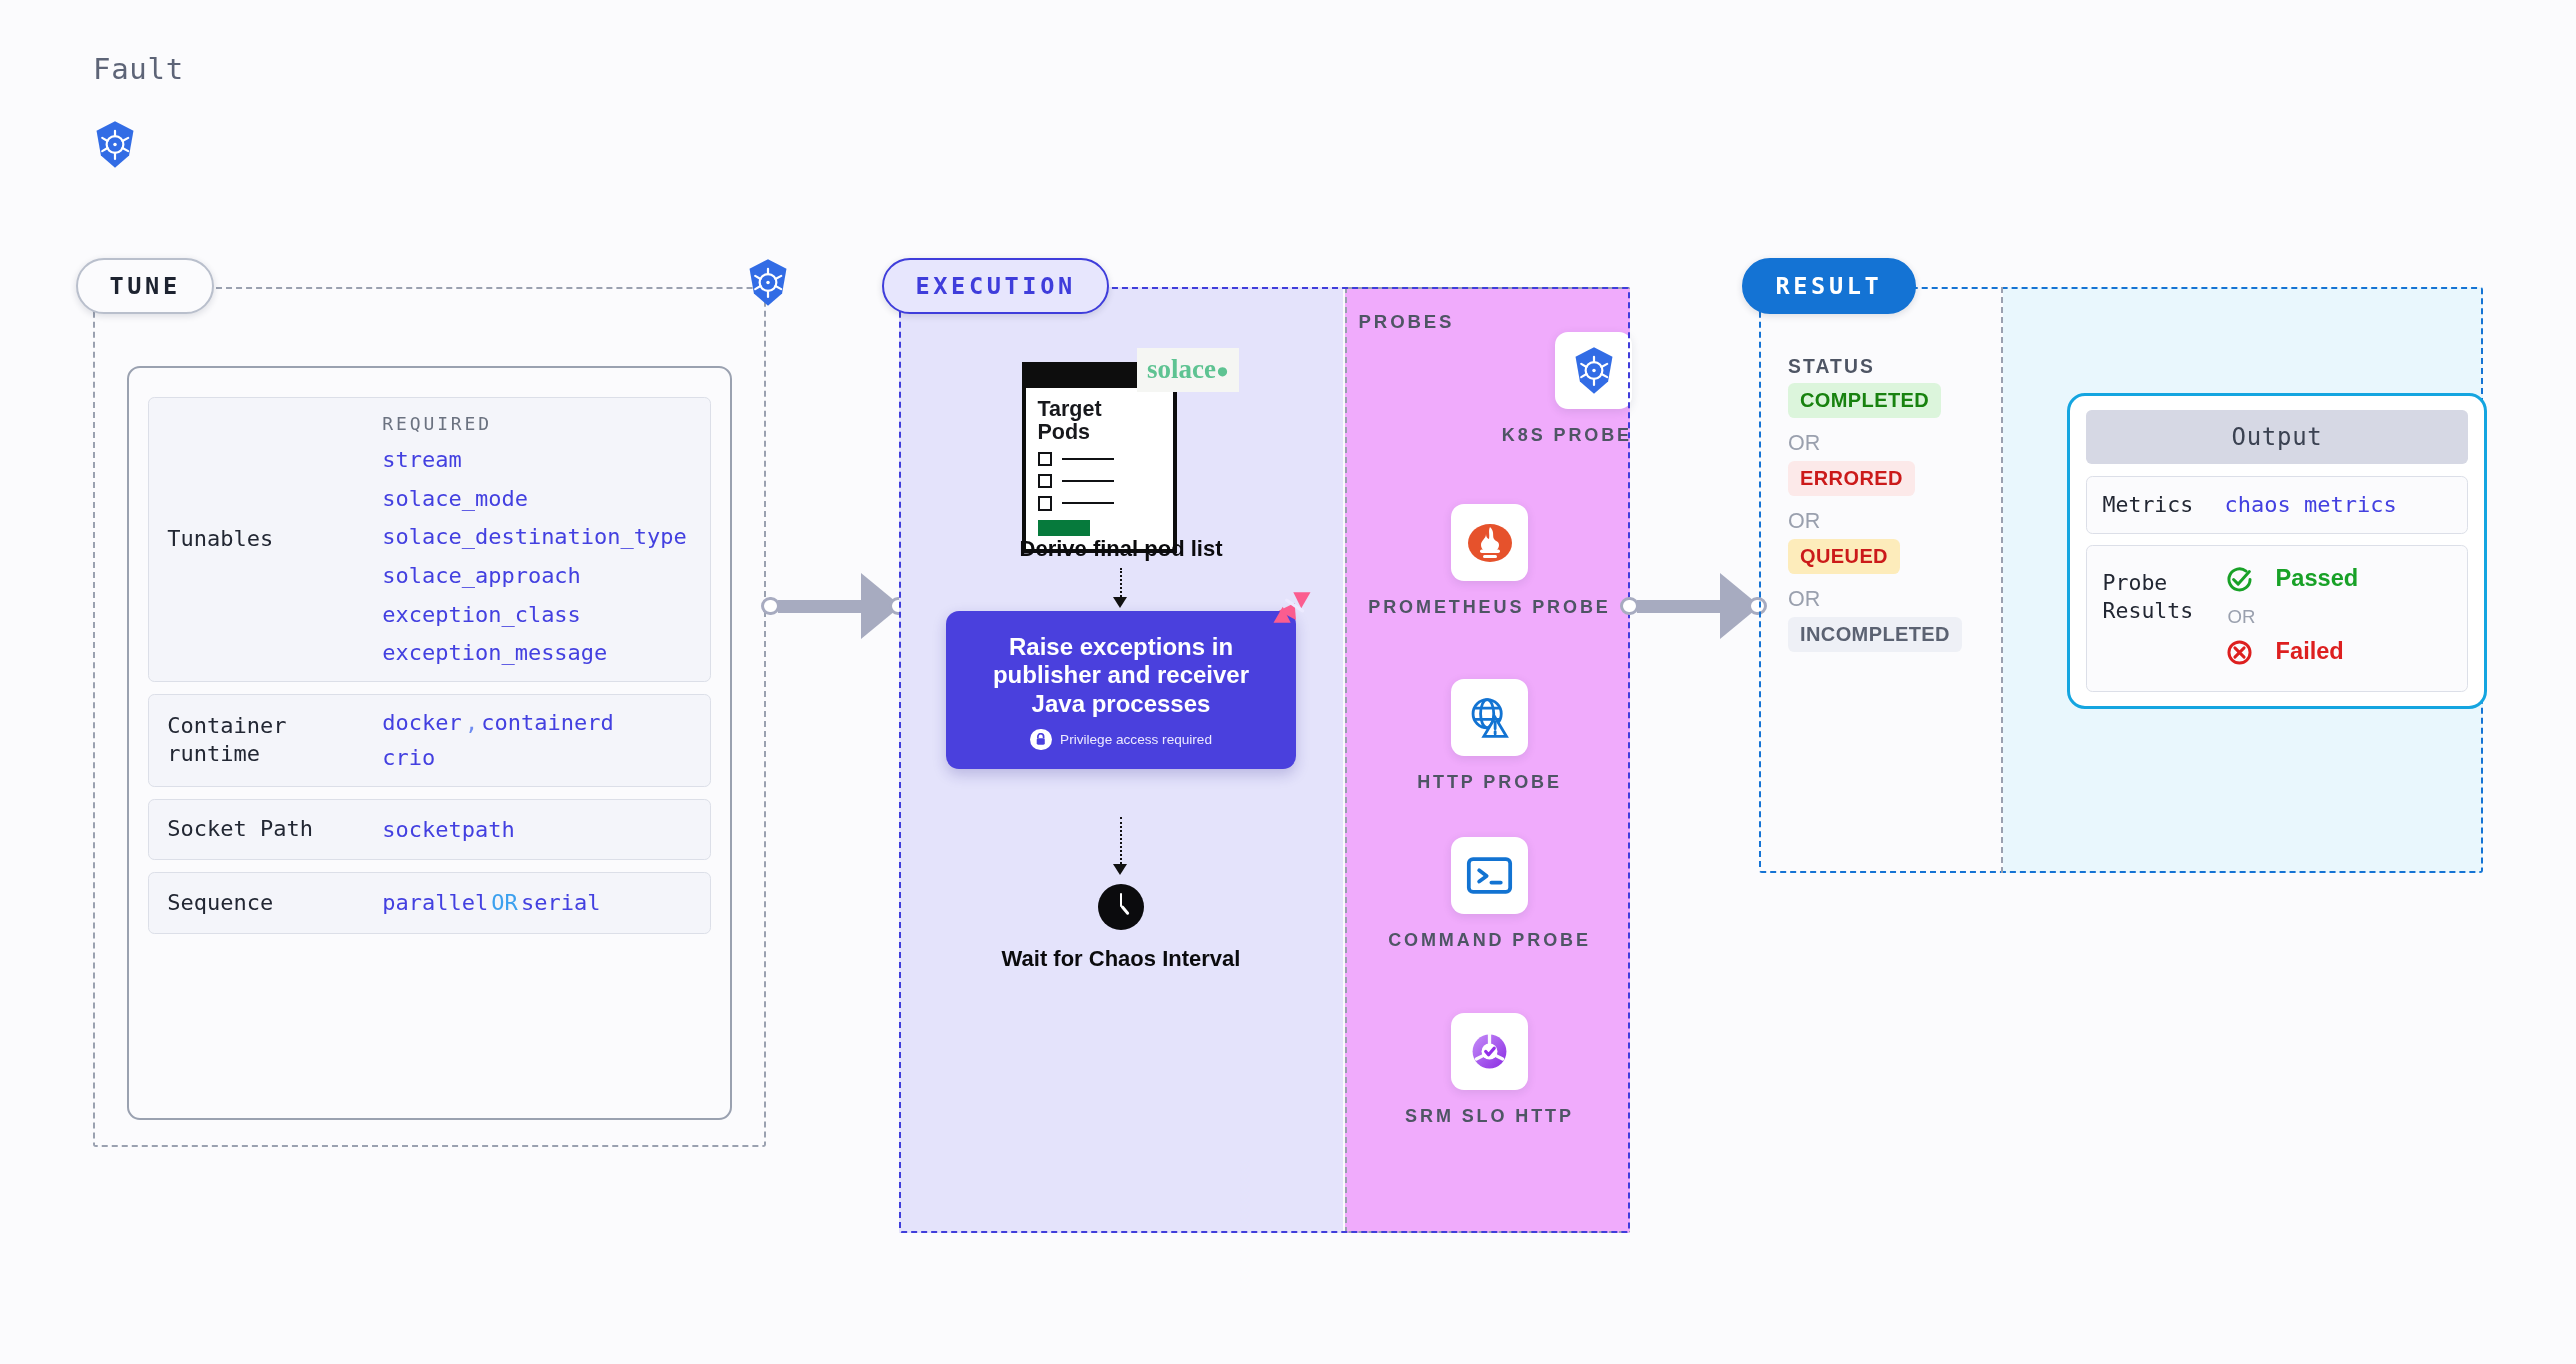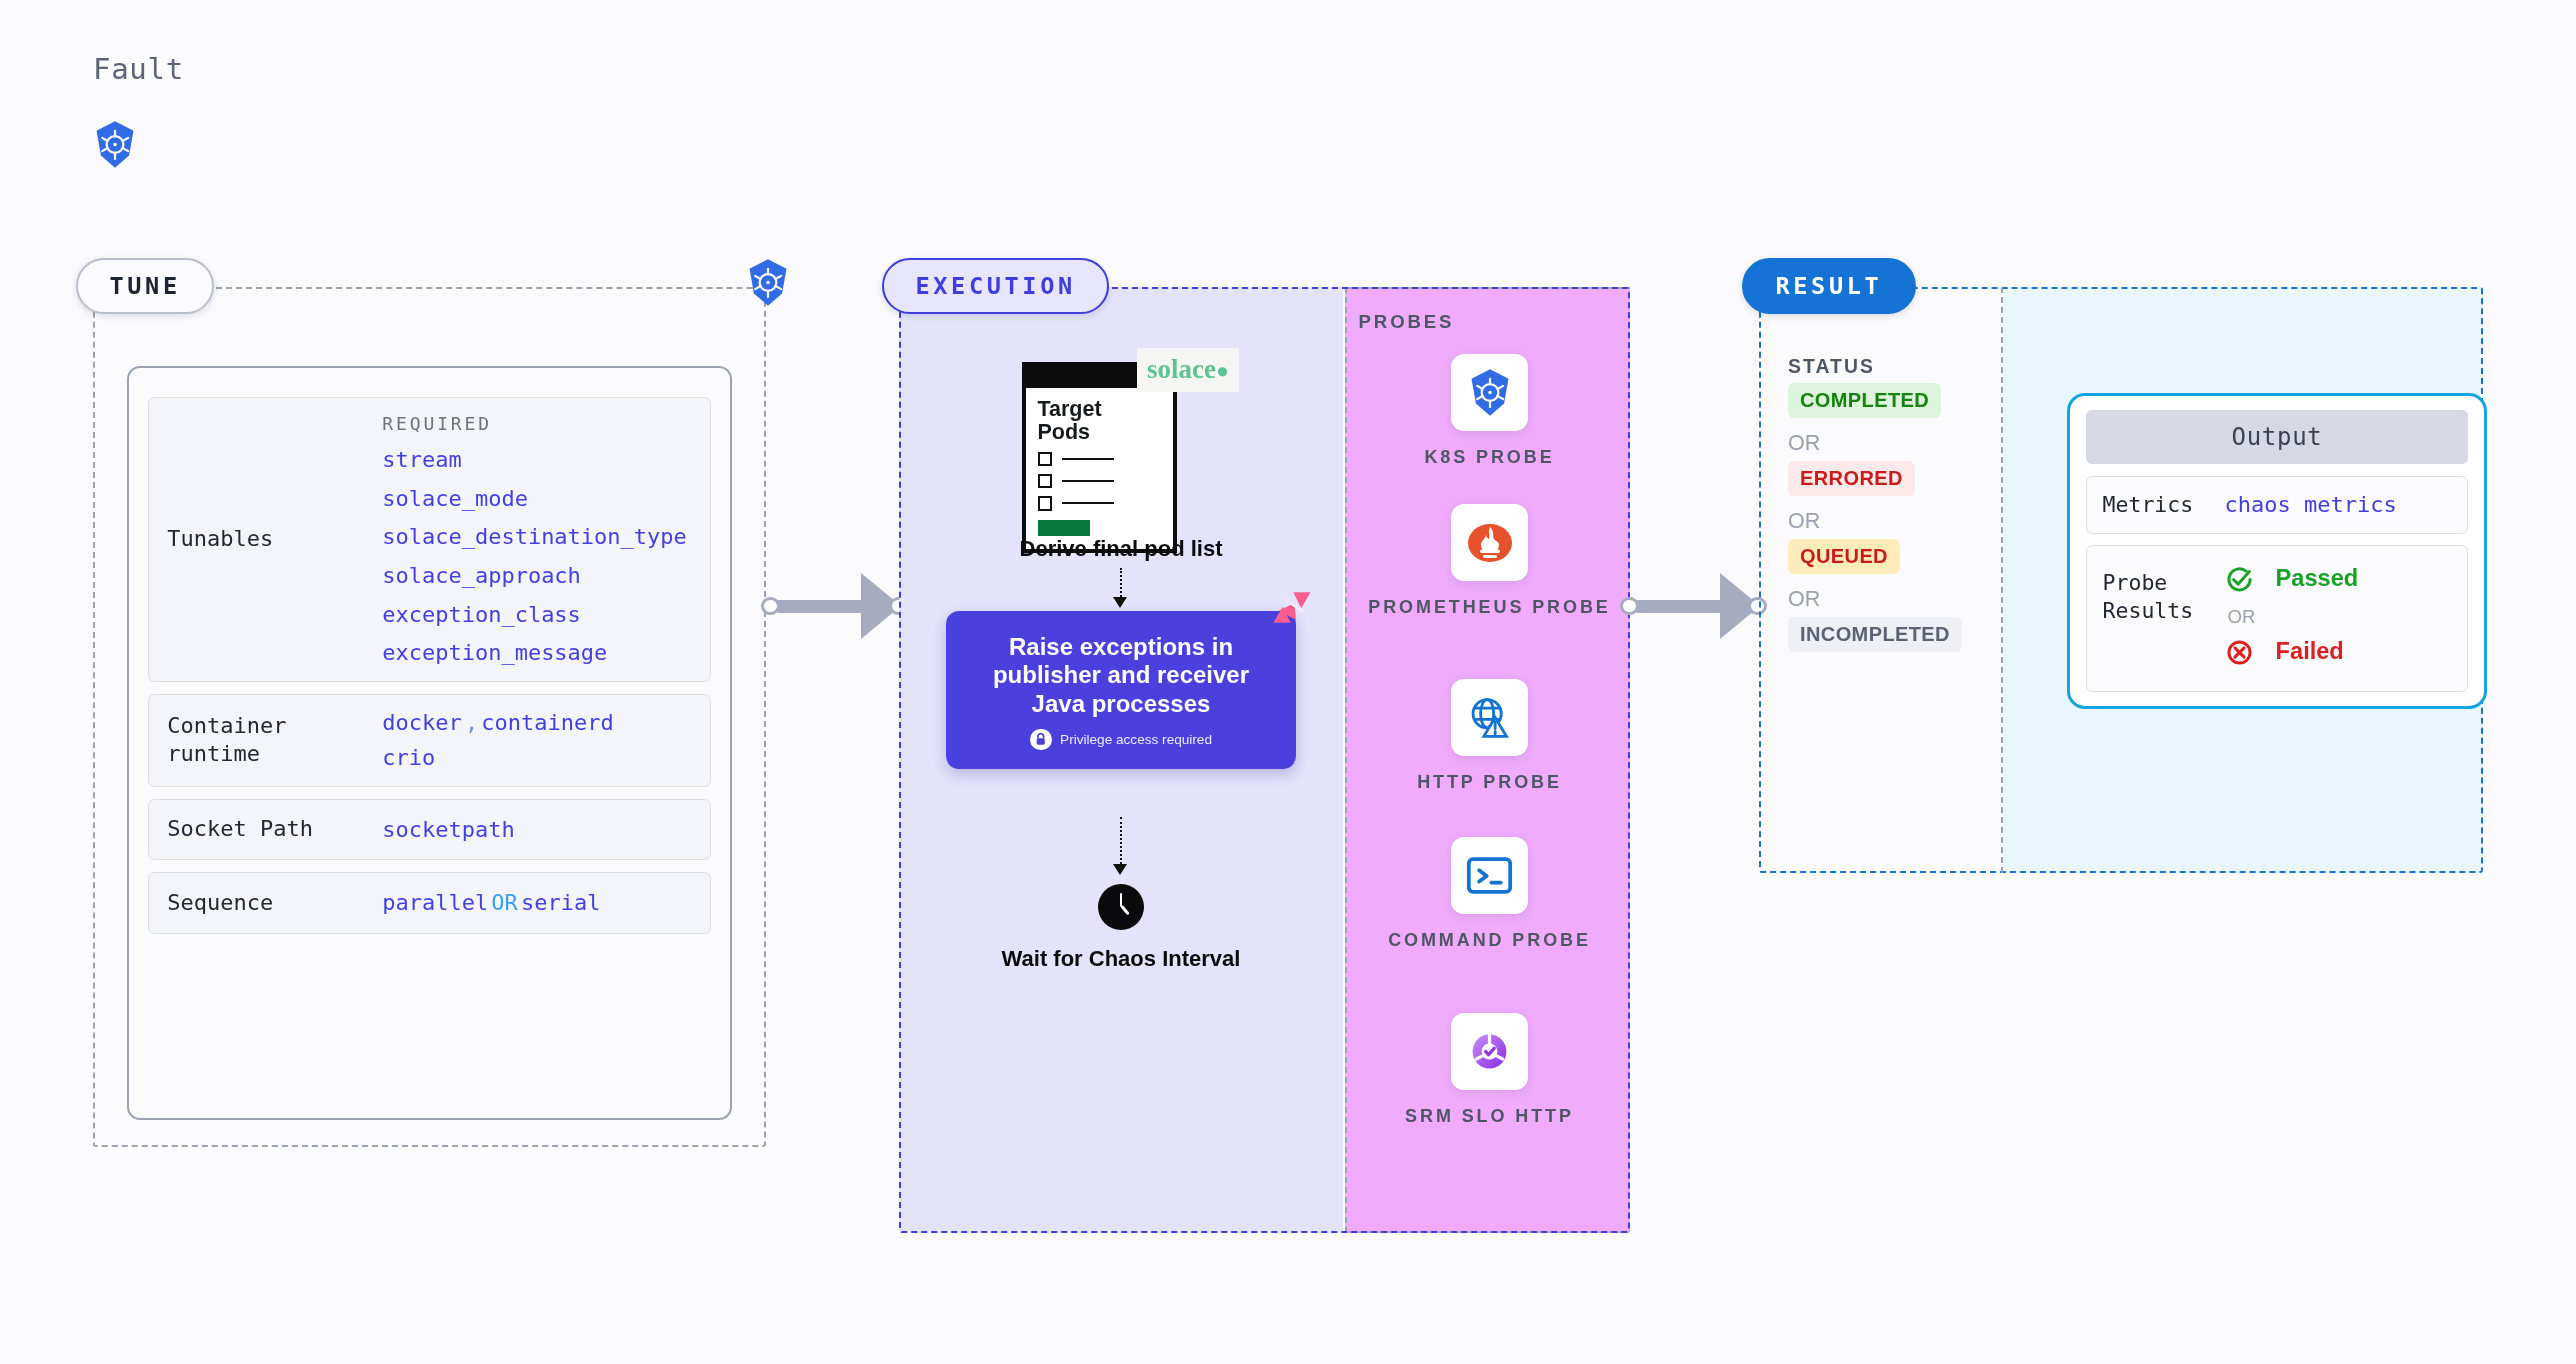--- a/index.html
+++ b/index.html
@@ -303,21 +303,21 @@
     <span class="bar"></span>
     <span class="head"></span>
     <span class="dot" style="margin-left:-11.5px;"></span>
   </div>
 
   <div class="stage" id="exec-stage">
     <div class="exec-fill"></div>
     <div class="probes-box">
       <div class="probes-label">PROBES</div>
 
-      <div class="probe" style="top:65px;">
+      <div class="probe" style="top:43px;align-items:flex-end;">
         <div class="probe-tile">
           <svg width="44" height="49" viewBox="0 0 100 110">
             <path d="M50 2 L92 24 L82 80 L50 108 L18 80 L8 24 Z" fill="#326ce5"></path>
             <g fill="none" stroke="#fff" stroke-width="5" stroke-linecap="round">
               <circle cx="50" cy="55" r="19"></circle>
                 <circle cx="50" cy="55" r="4" fill="#fff" stroke="none"></circle>
               <path d="M50 24 L50 36 M50 74 L50 88 M21 40 L33 47 M67 63 L80 70 M21 70 L33 63 M67 47 L80 40"></path>
             </g>
           </svg>
         </div>

